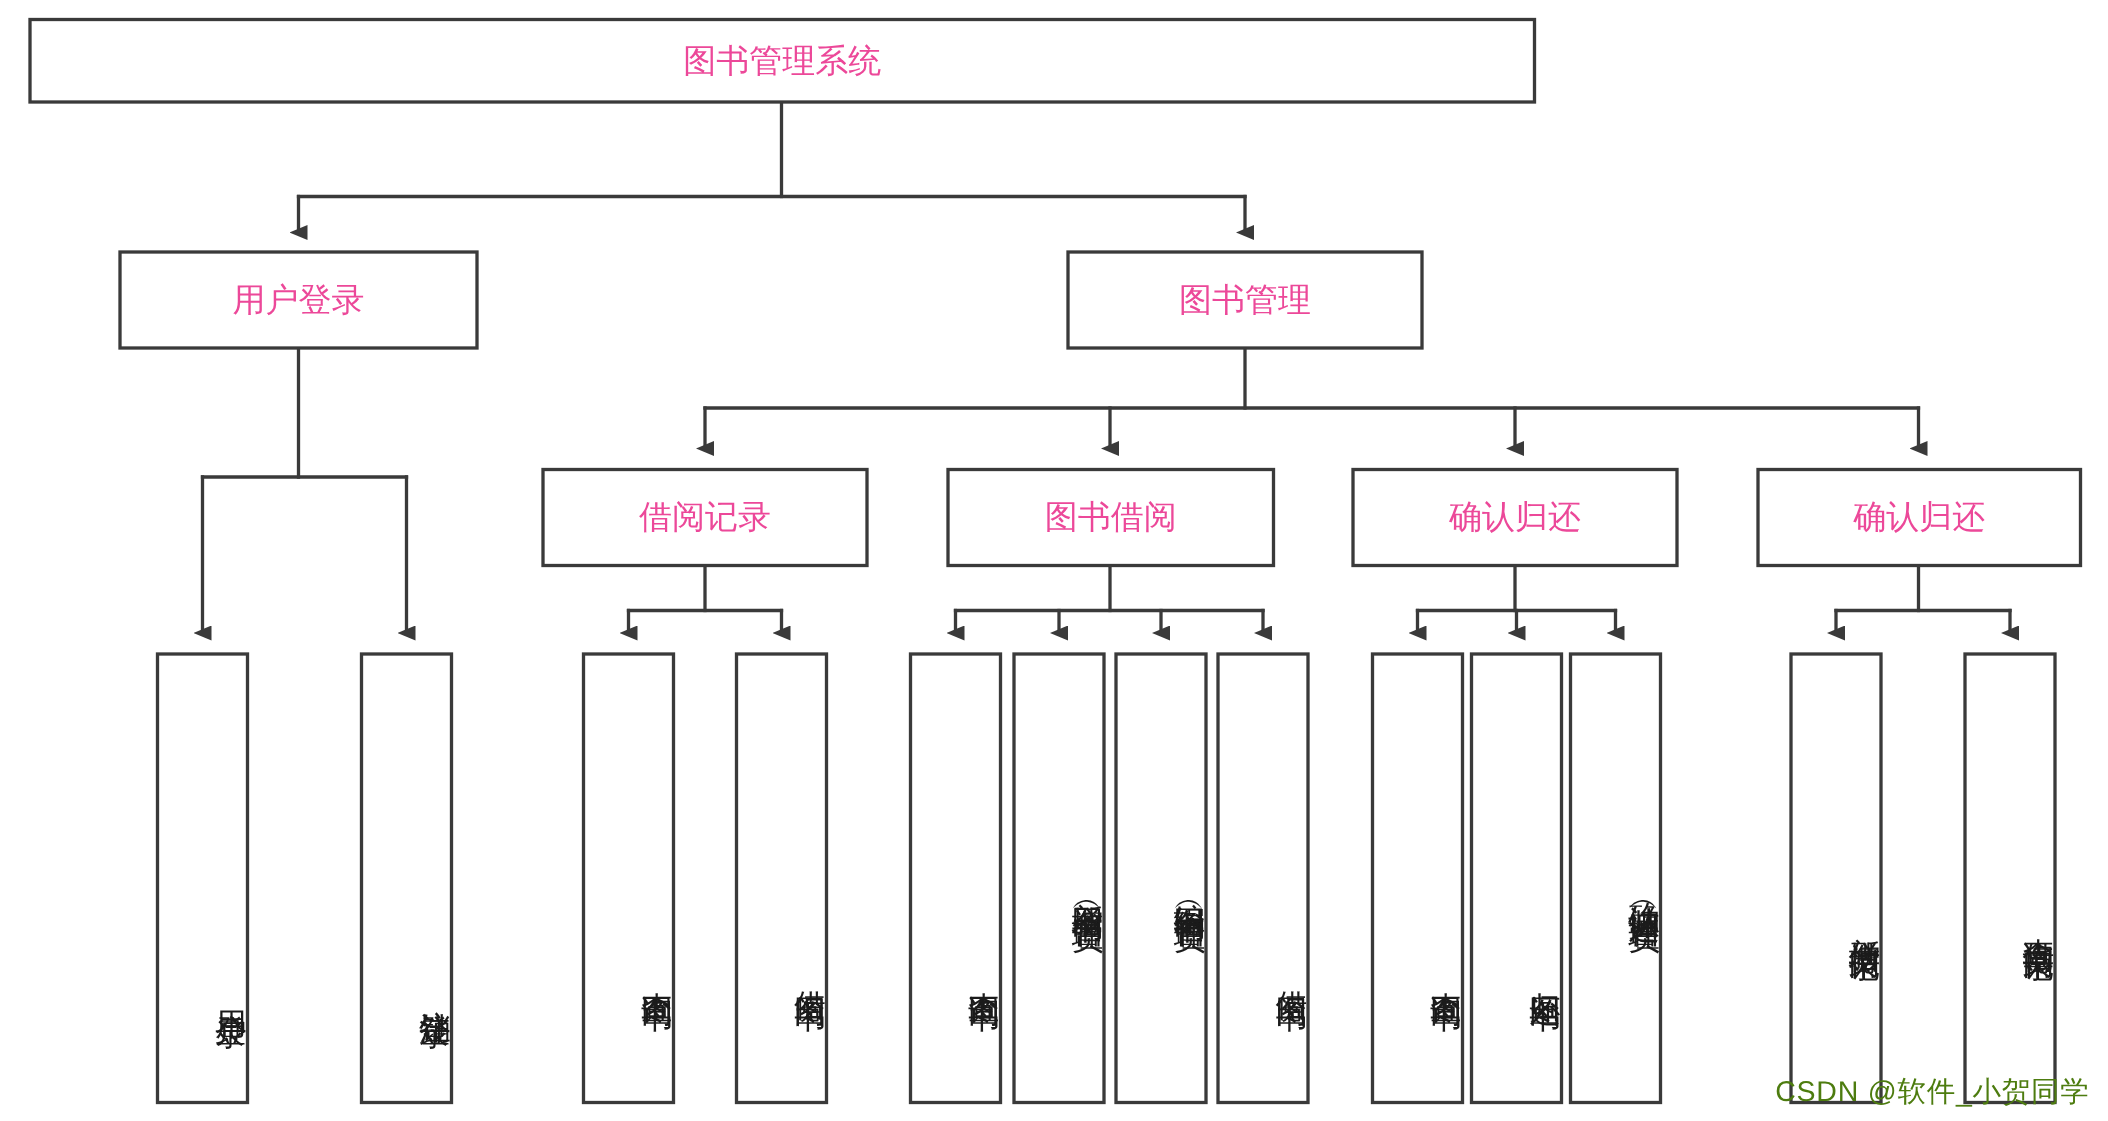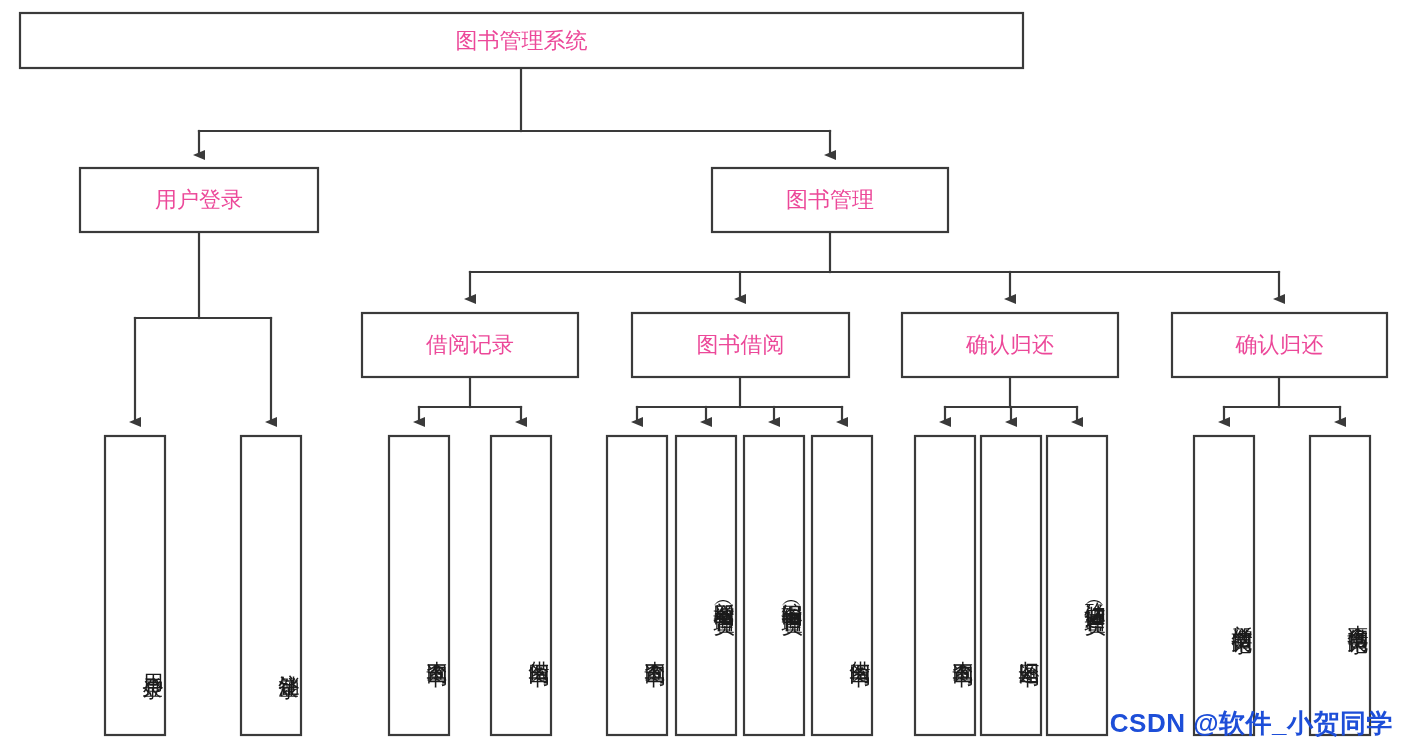--- a/index.html
+++ b/index.html
@@ -64,26 +64,25 @@
     font-size: 22px;
     color: #ec4899;
     white-space: nowrap;
     pointer-events: none;
   }
   #watermark {
     position: absolute;
     right: 12px;
     bottom: 6px;
     font-family: "Liberation Sans", "DejaVu Sans", sans-serif;
-    font-size: 26px;
-    color: #1d4ed8;
+    font-size: 19px;
+    color: #4d7c0f;
     letter-spacing: 0.5px;
     white-space: nowrap;
     pointer-events: none;
-    font-weight: bold;
   }
 </style>
 </head>
 <body>
 
 <div id="diagram-root">
 
   <svg id="tree-svg" viewBox="0 0 1405 747">
     <defs>
       <marker id="arrow" markerWidth="12" markerHeight="12" refX="5" refY="6" orient="auto" markerUnits="userSpaceOnUse">

